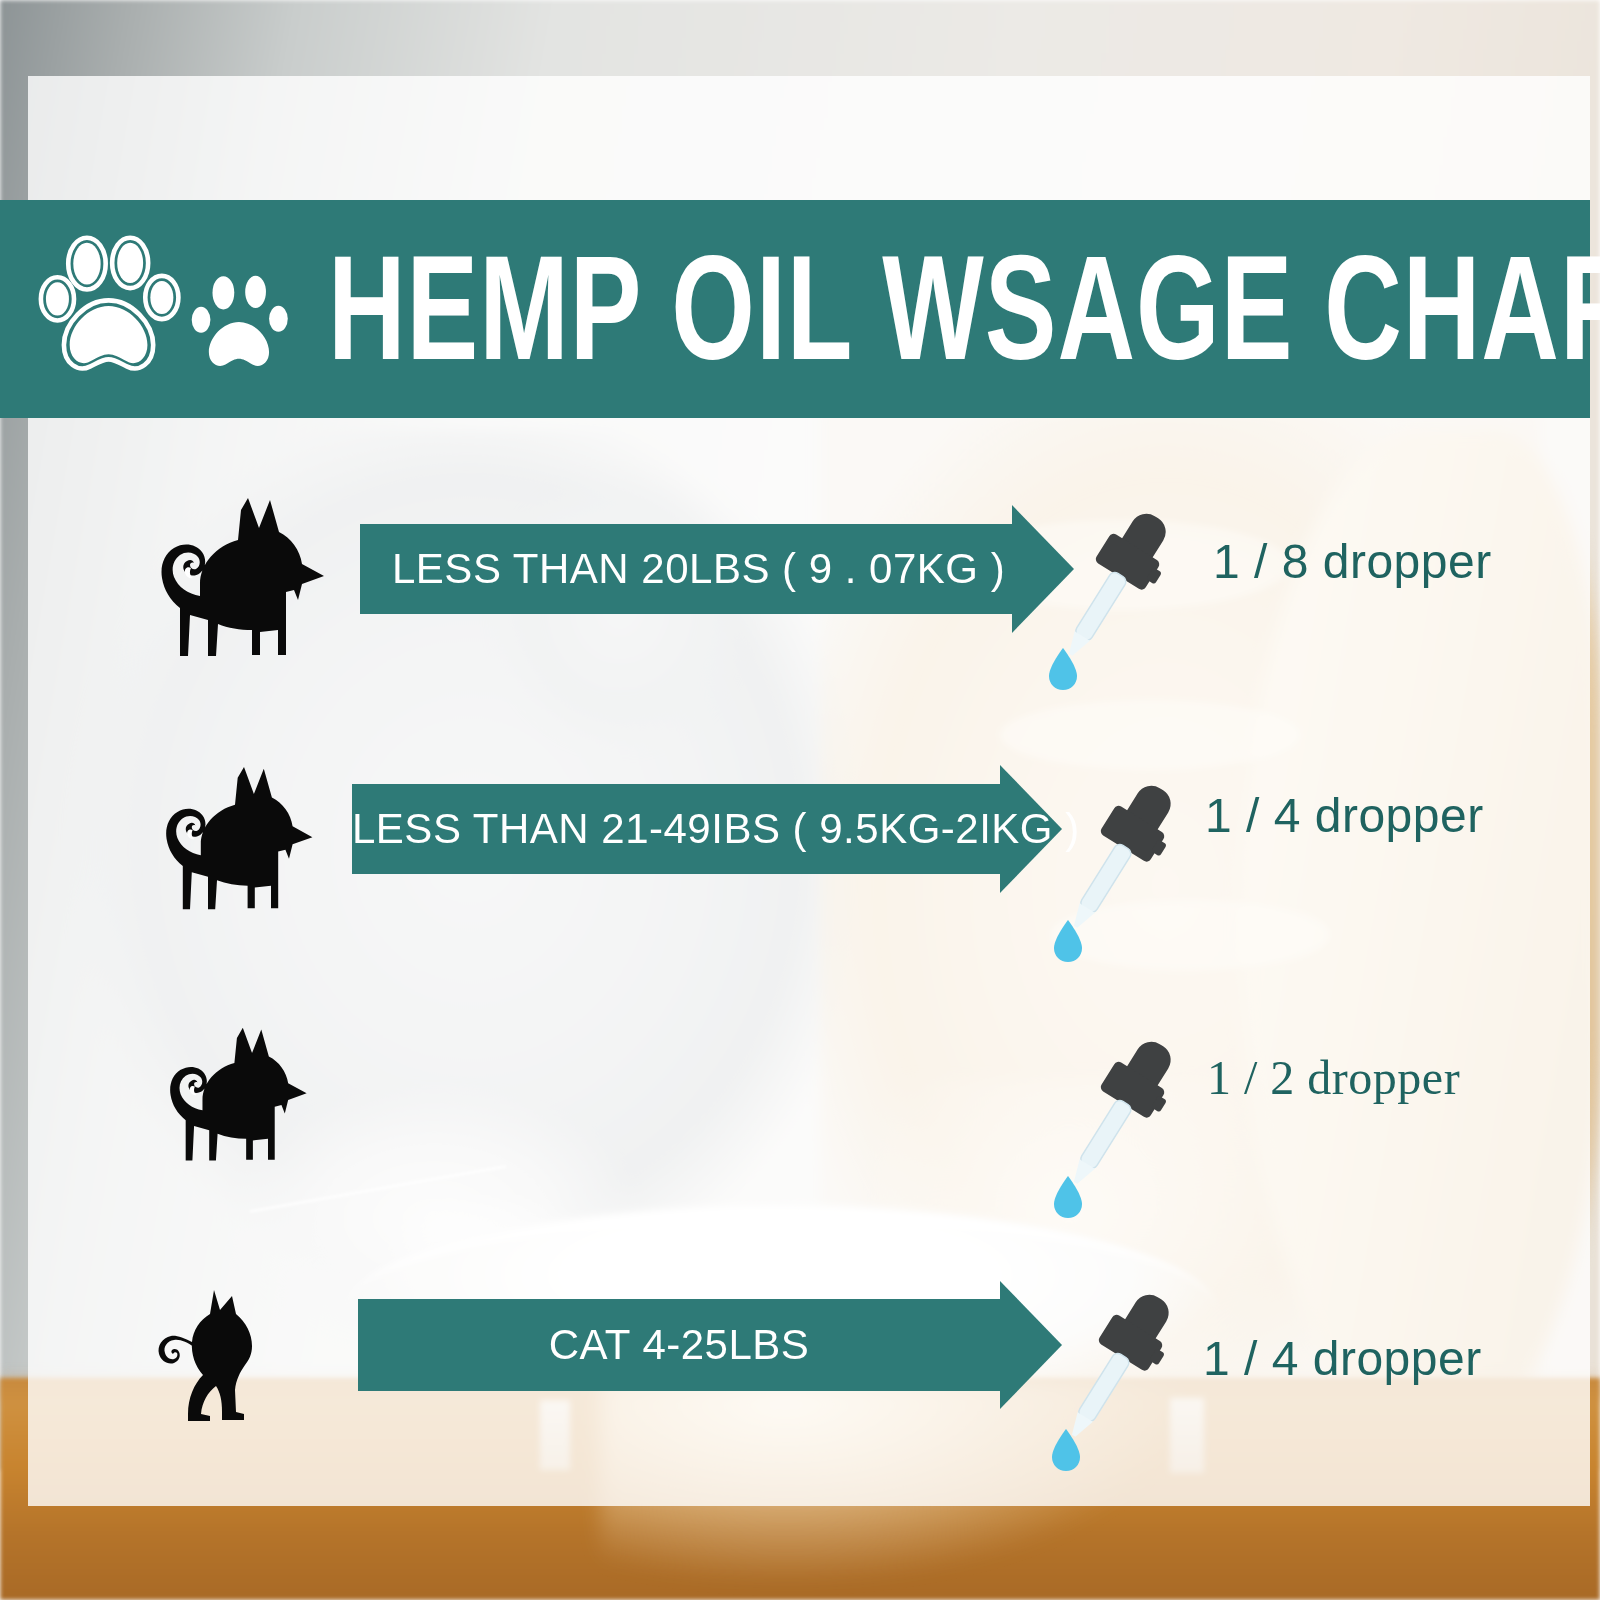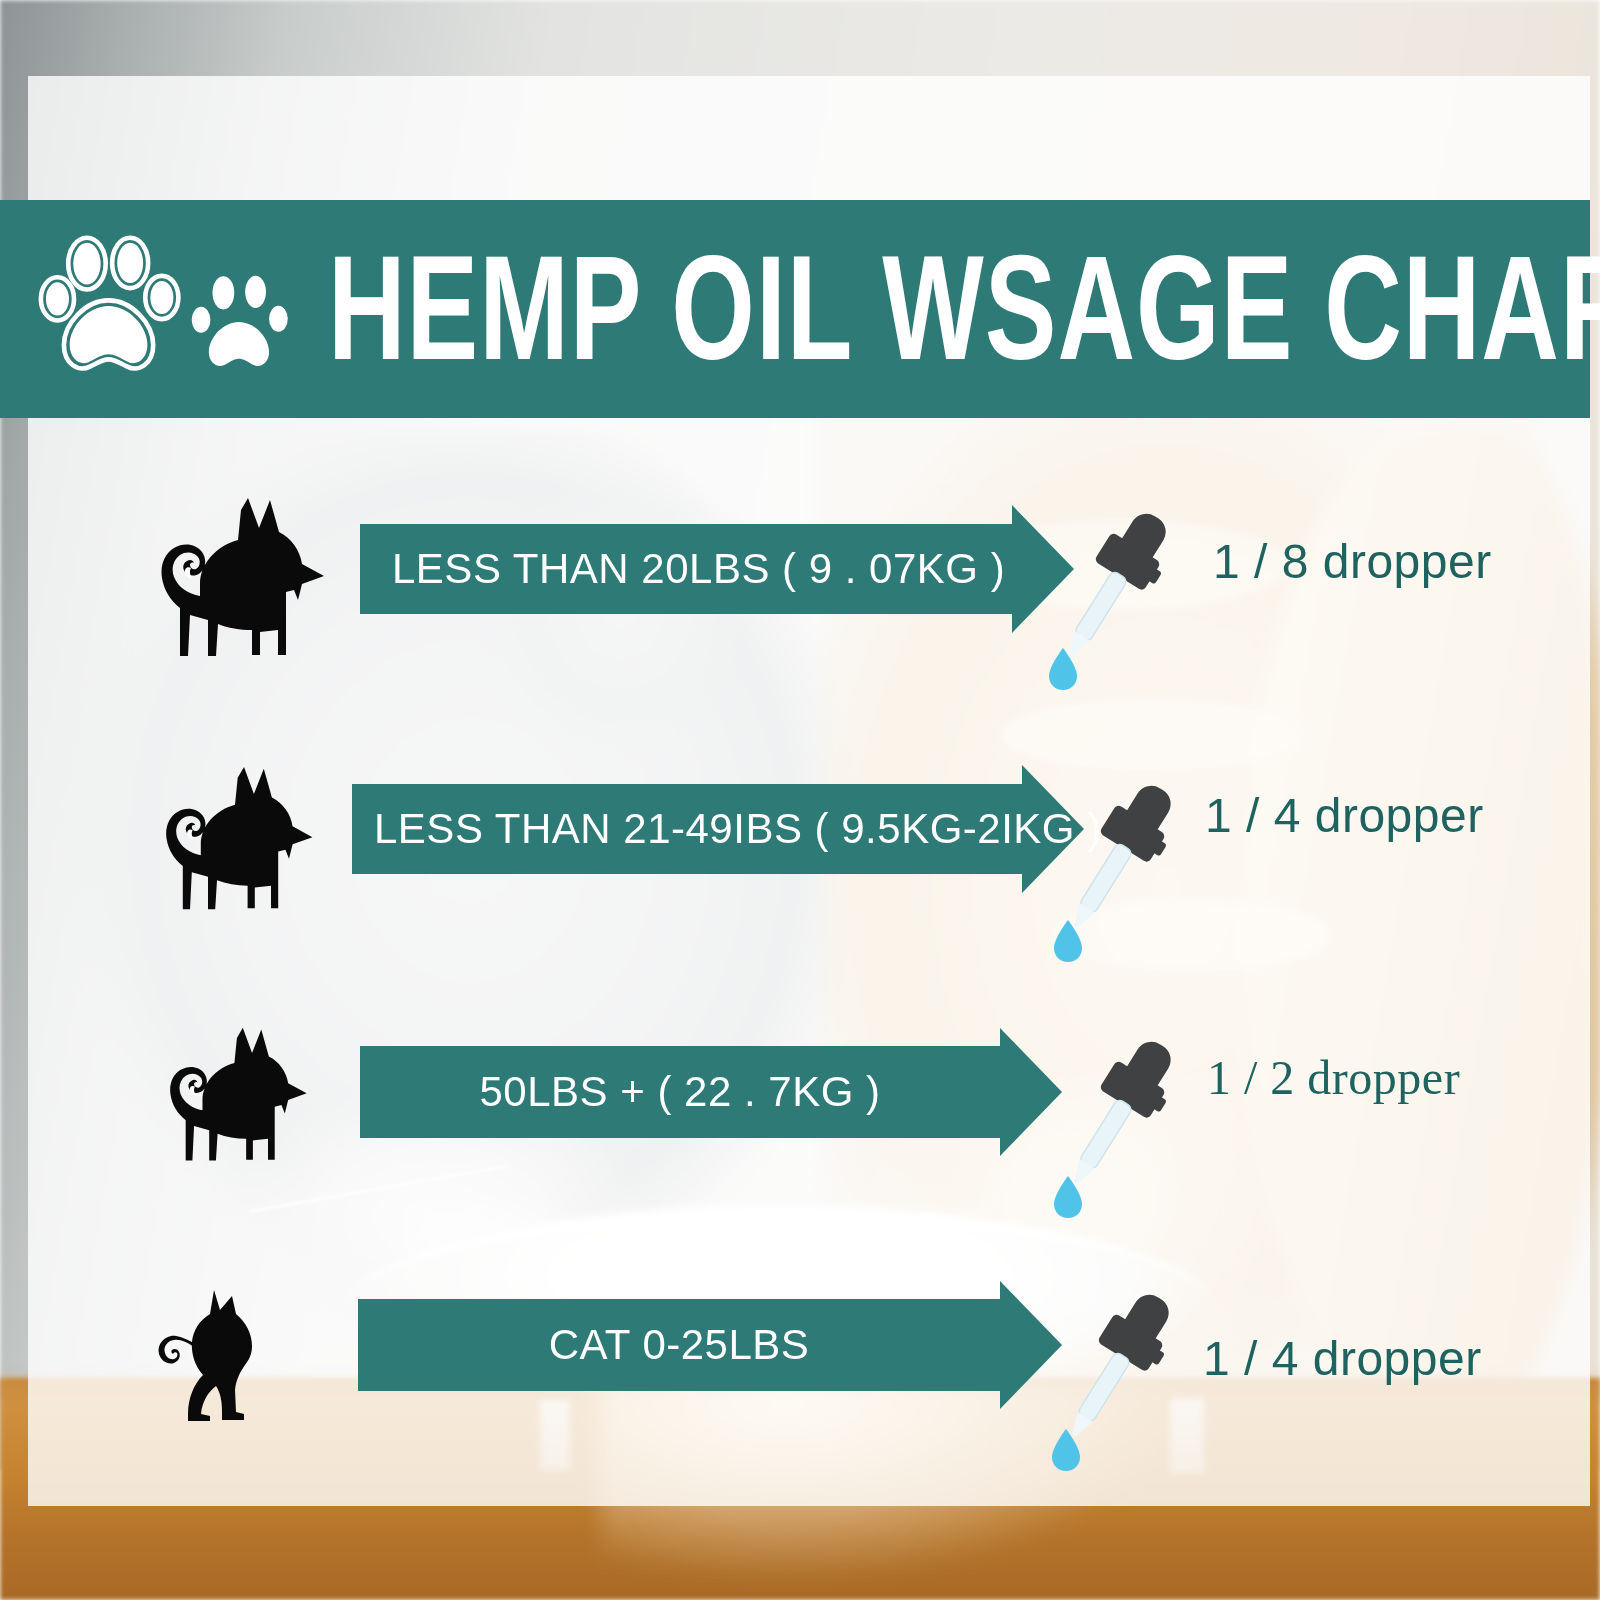--- a/index.html
+++ b/index.html
@@ -263,21 +263,21 @@
 
   <div class="row" style="top:730px;">
     <div class="silhouette" style="left:136px;top:20px;">
       <svg class="sil" width="180" height="195" viewBox="0 0 200 215" xmlns="http://www.w3.org/2000/svg">
         <g fill="#0a0a0a">
           <path d="M120 18 L131 48 L142 20 L151 52 C163 58 172 70 174 84 L196 96 L174 104 L170 120 L166 110 L158 112 L158 175 L150 175 L150 150 L132 152 L132 175 L124 175 L124 150 C112 150 100 148 90 144 L88 176 L80 176 L80 140 L62 135 L60 176 L52 176 L52 128 C42 120 36 110 34 98 C32 86 36 74 46 68 C56 62 68 64 74 72 C79 79 78 88 72 93 C67 97 60 96 57 92 C54 88 55 83 59 81 C62 79 65 80 66 83 C64 82 62 83 62 85 C62 88 65 90 68 89 C72 87 73 81 70 77 C66 72 58 71 52 75 C45 80 43 89 46 97 C50 107 60 114 72 116 L72 104 C72 84 88 66 110 60 L113 30 Z"></path>
           <path d="M63 88 C61 92 62 96 65 98 C62 99 58 97 57 93 C56 89 59 86 63 88 Z" fill="#ffffff"></path>
         </g>
       </svg>
     </div>
-    <div class="arrow" style="left:352px;top:54px;width:648px;height:90px;padding-left:22px;">
+    <div class="arrow" style="left:352px;top:54px;width:648px;height:90px;">
       <span class="label">LESS THAN 21-49IBS ( 9.5KG-2IKG )</span>
       <span class="head"></span>
     </div>
     <div class="dropper" style="left:1040px;top:42px;">
       <svg width="170" height="200" viewBox="0 0 170 200" xmlns="http://www.w3.org/2000/svg">
         <g transform="rotate(32 85 70)">
           <rect x="70" y="6" width="36" height="54" rx="16" fill="#3f4142"></rect>
           <rect x="58" y="42" width="58" height="34" rx="5" fill="#3f4142"></rect>
           <rect x="112" y="50" width="10" height="14" rx="3" fill="#3f4142"></rect>
           <rect x="79" y="74" width="18" height="74" rx="6" fill="#e9f4f8" stroke="#cfe3ec" stroke-width="1.5"></rect>
@@ -291,24 +291,20 @@
 
   <div class="row" style="top:990px;">
     <div class="silhouette" style="left:142px;top:22px;">
       <svg class="sil" width="168" height="182" viewBox="0 0 200 215" xmlns="http://www.w3.org/2000/svg">
         <g fill="#0a0a0a">
           <path d="M120 18 L131 48 L142 20 L151 52 C163 58 172 70 174 84 L196 96 L174 104 L170 120 L166 110 L158 112 L158 175 L150 175 L150 150 L132 152 L132 175 L124 175 L124 150 C112 150 100 148 90 144 L88 176 L80 176 L80 140 L62 135 L60 176 L52 176 L52 128 C42 120 36 110 34 98 C32 86 36 74 46 68 C56 62 68 64 74 72 C79 79 78 88 72 93 C67 97 60 96 57 92 C54 88 55 83 59 81 C62 79 65 80 66 83 C64 82 62 83 62 85 C62 88 65 90 68 89 C72 87 73 81 70 77 C66 72 58 71 52 75 C45 80 43 89 46 97 C50 107 60 114 72 116 L72 104 C72 84 88 66 110 60 L113 30 Z"></path>
           <path d="M63 88 C61 92 62 96 65 98 C62 99 58 97 57 93 C56 89 59 86 63 88 Z" fill="#ffffff"></path>
         </g>
       </svg>
     </div>
-    <div class="arrow" style="left:360px;top:56px;width:640px;height:92px;justify-content:center;">
-      <span class="label">50LBS + ( 22 . 7KG )</span>
-      <span class="head"></span>
-    </div>
     <div class="dropper" style="left:1040px;top:38px;">
       <svg width="170" height="200" viewBox="0 0 170 200" xmlns="http://www.w3.org/2000/svg">
         <g transform="rotate(32 85 70)">
           <rect x="70" y="6" width="36" height="54" rx="16" fill="#3f4142"></rect>
           <rect x="58" y="42" width="58" height="34" rx="5" fill="#3f4142"></rect>
           <rect x="112" y="50" width="10" height="14" rx="3" fill="#3f4142"></rect>
           <rect x="79" y="74" width="18" height="74" rx="6" fill="#e9f4f8" stroke="#cfe3ec" stroke-width="1.5"></rect>
           <path d="M79 146 L97 146 L90 168 L86 168 Z" fill="#eef7fa"></path>
         </g>
         <path d="M28 148 C28 148 14 166 14 176 C14 184 20 190 28 190 C36 190 42 184 42 176 C42 166 28 148 28 148 Z" fill="#4fc3e8"></path>
@@ -320,21 +316,21 @@
   <div class="row" style="top:1245px;">
     <div class="silhouette" style="left:148px;top:35px;">
       <svg class="sil" width="128" height="152" viewBox="0 0 128 152" xmlns="http://www.w3.org/2000/svg">
         <g fill="#0a0a0a">
           <path d="M66 10 L72 30 L84 16 L88 34 C98 42 104 54 104 66 C104 74 101 80 97 85 C92 92 88 100 87 110 L88 132 L96 134 L96 140 L74 140 L74 132 C74 120 72 112 68 106 C60 112 54 122 53 134 L62 136 L62 141 L40 141 L40 134 C40 118 46 104 55 95 C47 86 43 74 44 62 C45 50 52 40 62 34 Z"></path>
           <path d="M44 62 C36 58 28 55 23 56 C14 58 9 66 11 74 C13 81 20 85 26 83 C31 81 33 76 31 72 C30 69 26 68 24 70 C23 71 23 73 25 74 C26 72 28 72 29 73 C30 75 29 78 26 79 C22 80 18 77 17 73 C15 67 19 61 26 60 C32 59 39 62 46 67 Z"></path>
         </g>
       </svg>
     </div>
     <div class="arrow" style="left:358px;top:54px;width:642px;height:92px;justify-content:center;">
-      <span class="label">CAT 0-25LBS</span>
+      <span class="label">CAT 4-25LBS</span>
       <span class="head"></span>
     </div>
     <div class="dropper" style="left:1038px;top:36px;">
       <svg width="170" height="200" viewBox="0 0 170 200" xmlns="http://www.w3.org/2000/svg">
         <g transform="rotate(32 85 70)">
           <rect x="70" y="6" width="36" height="54" rx="16" fill="#3f4142"></rect>
           <rect x="58" y="42" width="58" height="34" rx="5" fill="#3f4142"></rect>
           <rect x="112" y="50" width="10" height="14" rx="3" fill="#3f4142"></rect>
           <rect x="79" y="74" width="18" height="74" rx="6" fill="#e9f4f8" stroke="#cfe3ec" stroke-width="1.5"></rect>
           <path d="M79 146 L97 146 L90 168 L86 168 Z" fill="#eef7fa"></path>

